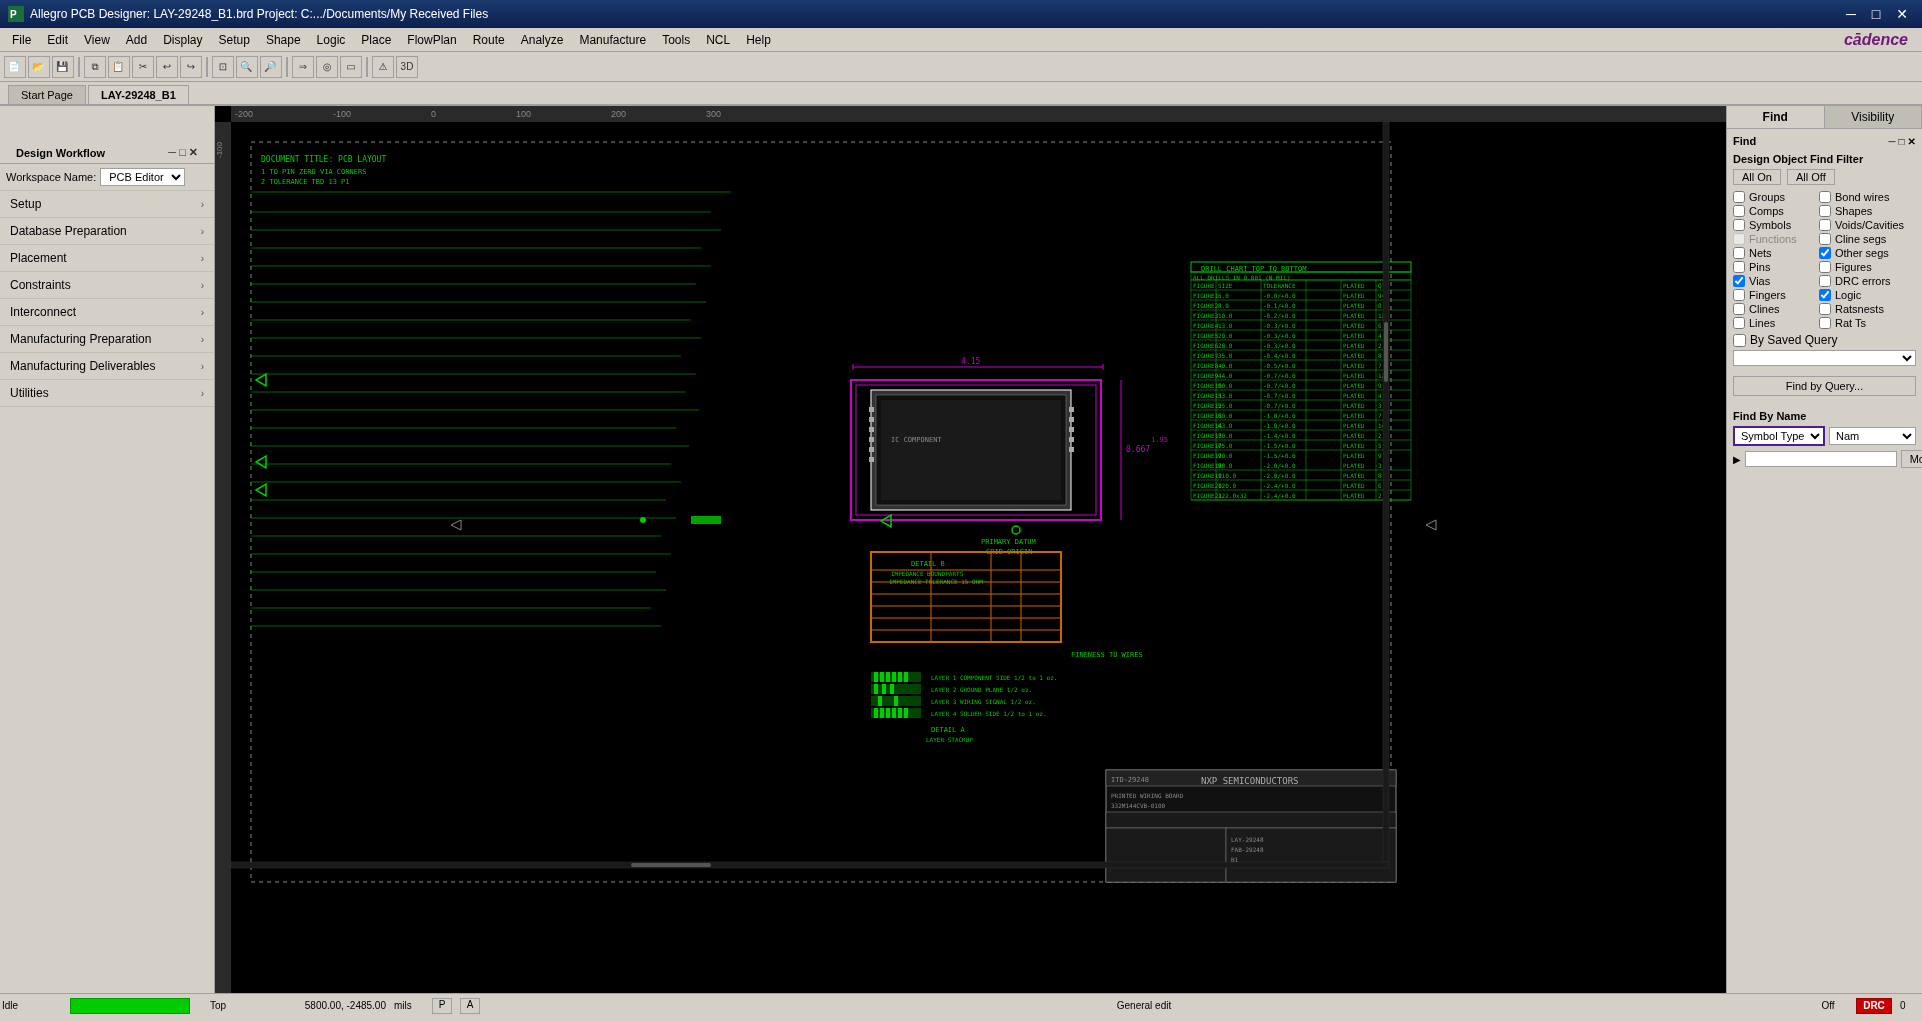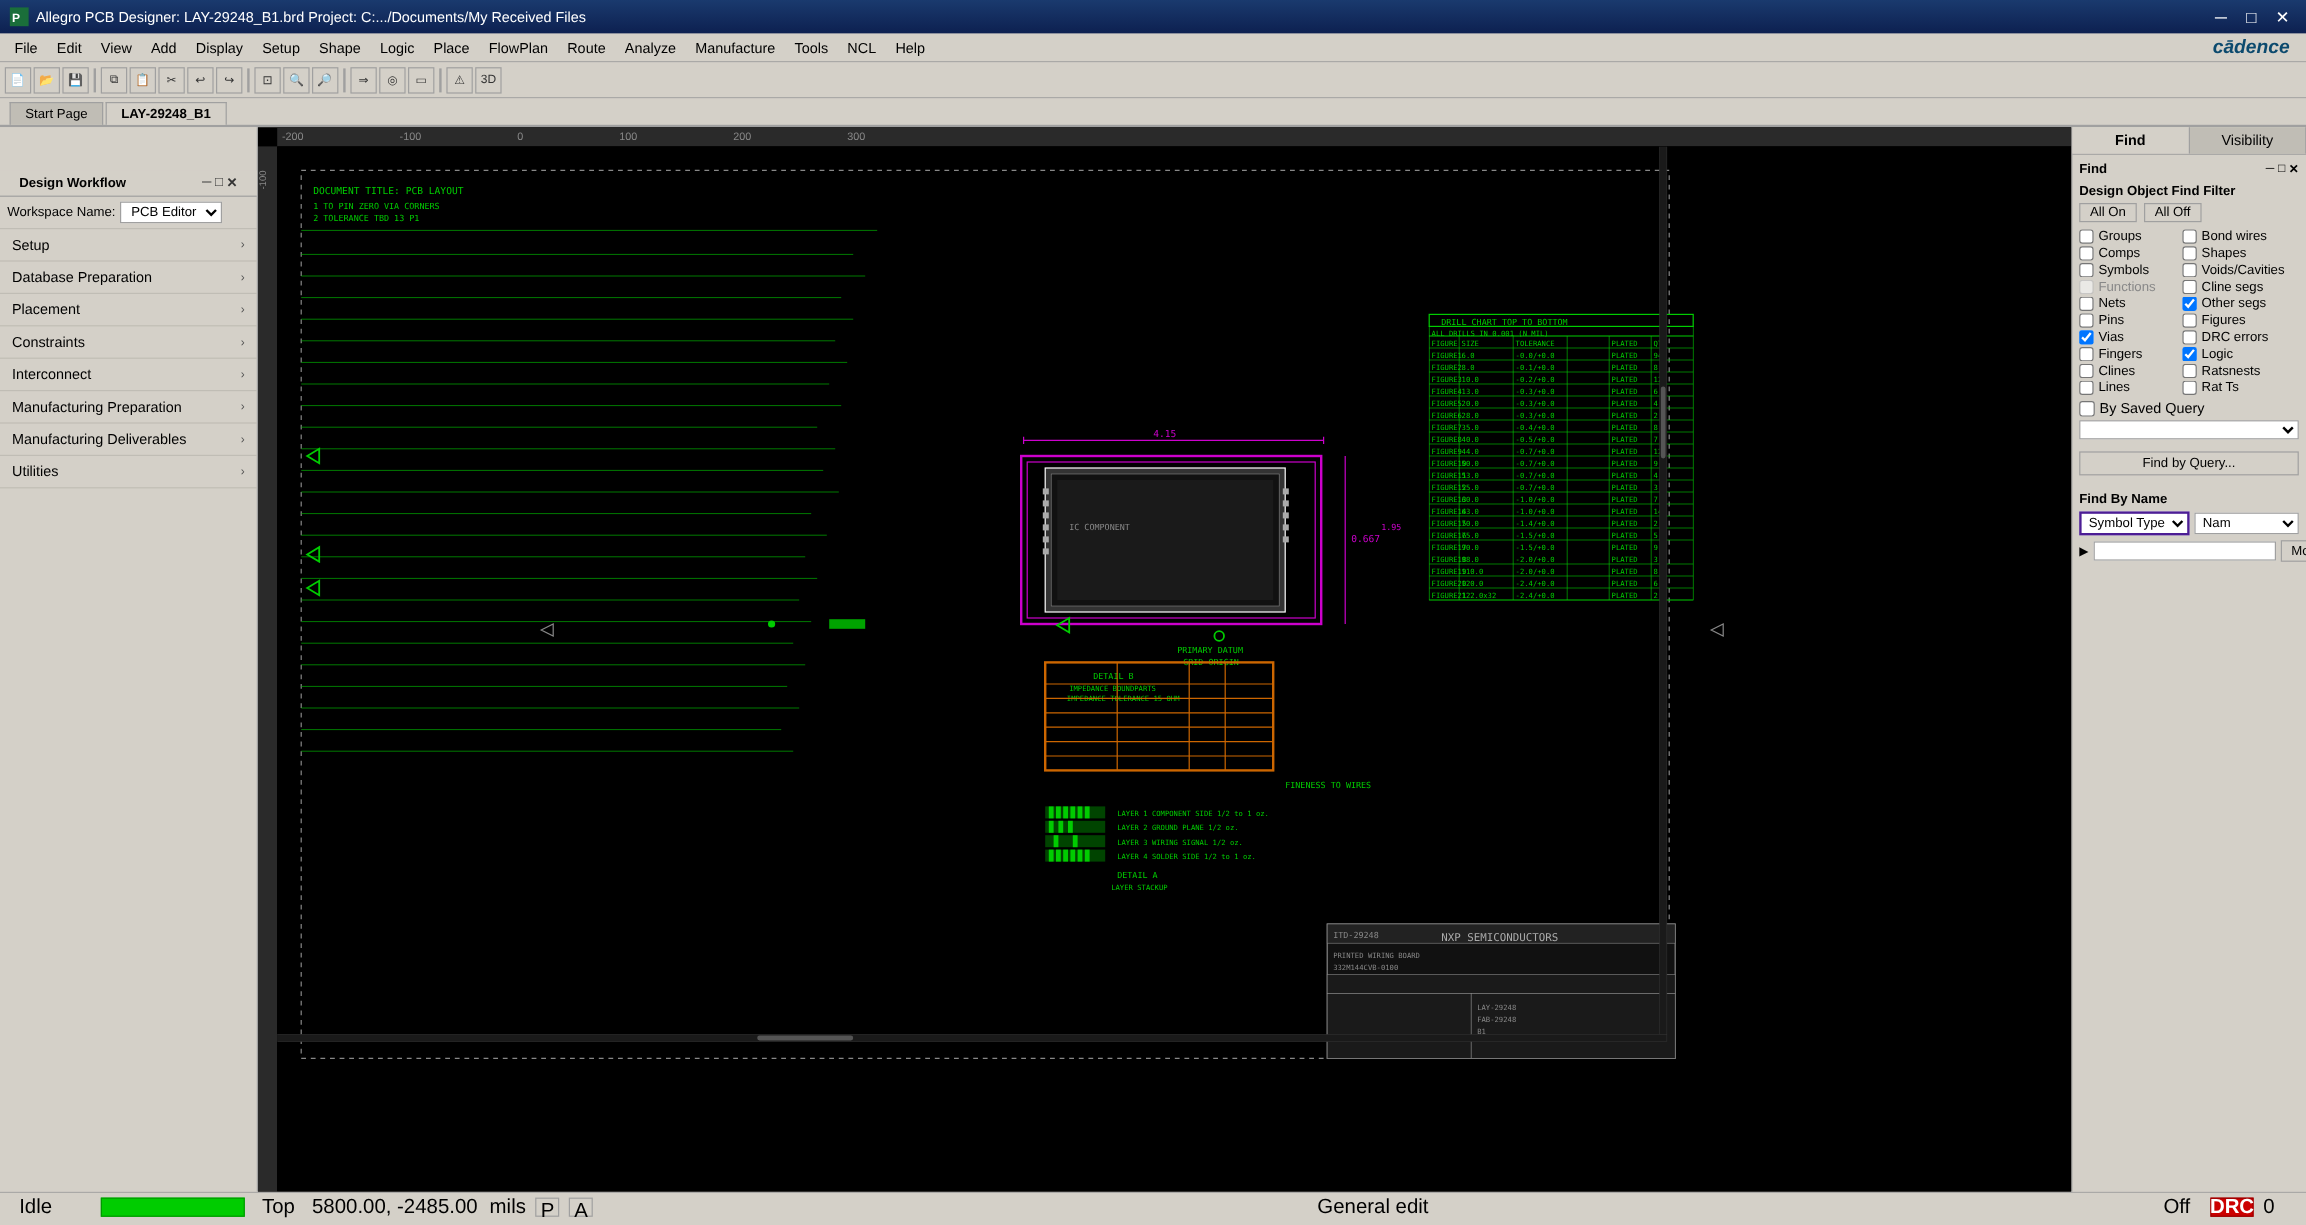--- a/index.html
+++ b/index.html
@@ -7,21 +7,21 @@
 
     
     #titlebar { height: 28px; background: linear-gradient(to bottom, #1a3a6e, #0d2050); display: flex; align-items: center; justify-content: space-between; padding: 0 8px; color: white; }
     #titlebar .title { display: flex; align-items: center; gap: 6px; font-size: 12px; }
     #titlebar-controls { display: flex; gap: 4px; }
     #titlebar-controls button { background: transparent; border: none; color: white; font-size: 14px; cursor: pointer; padding: 2px 6px; }
 
     
     #menubar { height: 24px; background: #d4d0c8; display: flex; align-items: center; padding: 0 4px; border-bottom: 1px solid #a0a0a0; }
     #menubar .menu-item { padding: 2px 8px; cursor: pointer; font-size: 12px; color: #000; }
-    #cadence-logo { margin-left: auto; font-size: 16px; font-weight: bold; color: #0c4a6e; font-style: italic; padding-right: 10px; }
+    #cadence-logo { margin-left: auto; font-size: 16px; font-weight: bold; color: #701a75; font-style: italic; padding-right: 10px; }
 
     
     #toolbar { height: 30px; background: #d4d0c8; display: flex; align-items: center; padding: 2px 4px; border-bottom: 1px solid #a0a0a0; gap: 2px; flex-wrap: nowrap; overflow: hidden; }
     .toolbar-btn { width: 22px; height: 22px; background: #d4d0c8; border: 1px solid #a0a0a0; display: flex; align-items: center; justify-content: center; cursor: pointer; font-size: 10px; color: #333; }
     .toolbar-sep { width: 2px; height: 20px; background: #a0a0a0; margin: 0 2px; }
 
     
     #main-layout { display: flex; height: calc(1021px - 28px - 24px - 30px - 28px - 24px); }
 
     
@@ -61,25 +61,25 @@
     .find-name-section { margin-top: 8px; }
     .find-name-row { display: flex; gap: 4px; margin-bottom: 4px; align-items: center; }
     .find-name-row select { font-size: 11px; padding: 1px 2px; background: white; border: 1px solid #a0a0a0; flex: 1; }
     .find-input-row { display: flex; gap: 4px; align-items: center; }
     .find-input-row .arrow-btn { font-size: 10px; cursor: pointer; }
     .find-input-row input { flex: 1; font-size: 11px; padding: 1px 4px; border: 1px solid #a0a0a0; background: white; }
     .more-btn { padding: 2px 8px; font-size: 11px; background: #d4d0c8; border: 1px solid #a0a0a0; cursor: pointer; }
     .find-by-query-btn { width: 100%; padding: 3px; font-size: 11px; background: #d4d0c8; border: 1px solid #a0a0a0; cursor: pointer; margin: 6px 0; text-align: center; }
 
     
-    #statusbar { height: 24px; background: #d4d0c8; border-top: 1px solid #a0a0a0; display: flex; align-items: center; padding: 0 16px; gap: 8px; font-size: 17px; }
+    #statusbar { height: 24px; background: #d4d0c8; border-top: 1px solid #a0a0a0; display: flex; align-items: center; padding: 0 2px; gap: 8px; font-size: 10px; }
     #status-idle { min-width: 60px; }
     #status-green { width: 120px; height: 16px; background: #00cc00; border: 1px solid #009900; }
     #status-layer { min-width: 40px; text-align: center; }
-    #status-coords { min-width: 140px; }
+    #status-coords { min-width: 140px; text-align: right; }
     #status-units { min-width: 30px; }
     #status-p { width: 20px; height: 16px; border: 1px solid #a0a0a0; background: #d4d0c8; text-align: center; cursor: pointer; }
     #status-a { width: 20px; height: 16px; border: 1px solid #a0a0a0; background: #d4d0c8; text-align: center; cursor: pointer; }
     #status-general { flex: 1; text-align: center; }
     #status-off { min-width: 40px; text-align: center; }
     #status-drc { width: 36px; height: 16px; background: #cc0000; border: 1px solid #990000; text-align: center; color: white; font-weight: bold; display: flex; align-items: center; justify-content: center; }
     #status-drc-count { min-width: 20px; }
 
     
     #pcb-svg { position: absolute; left: 0; top: 0; width: 100%; height: 100%; }

